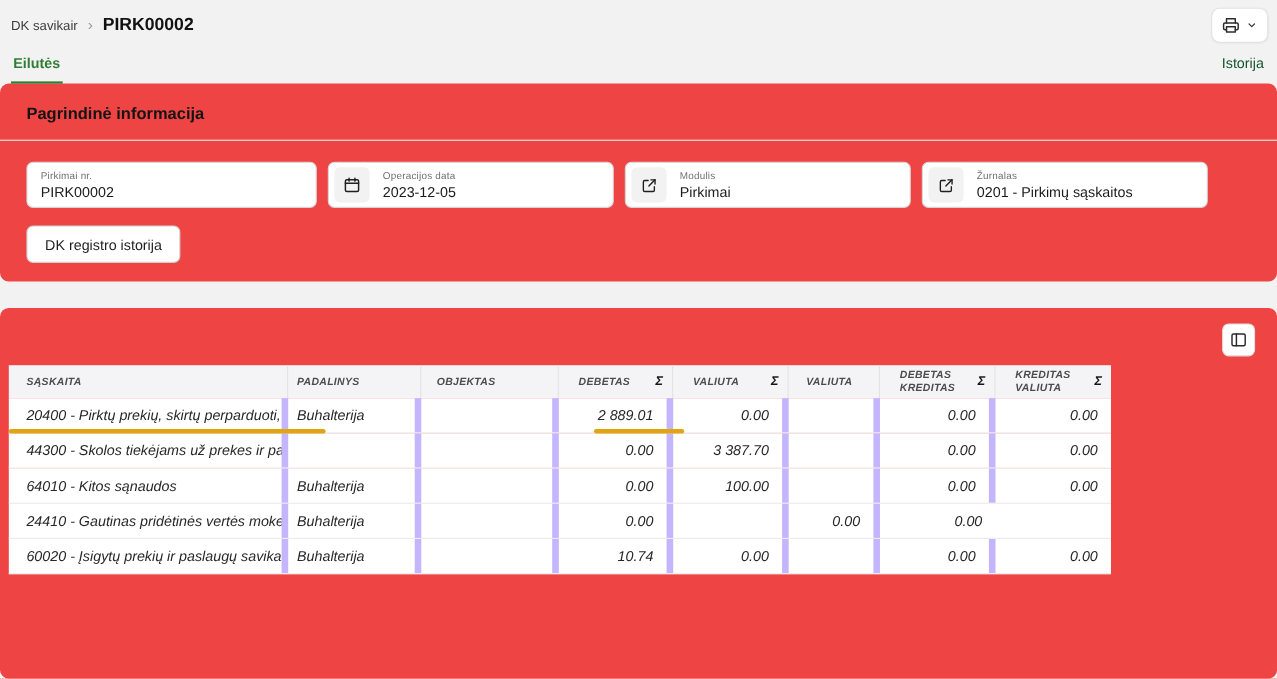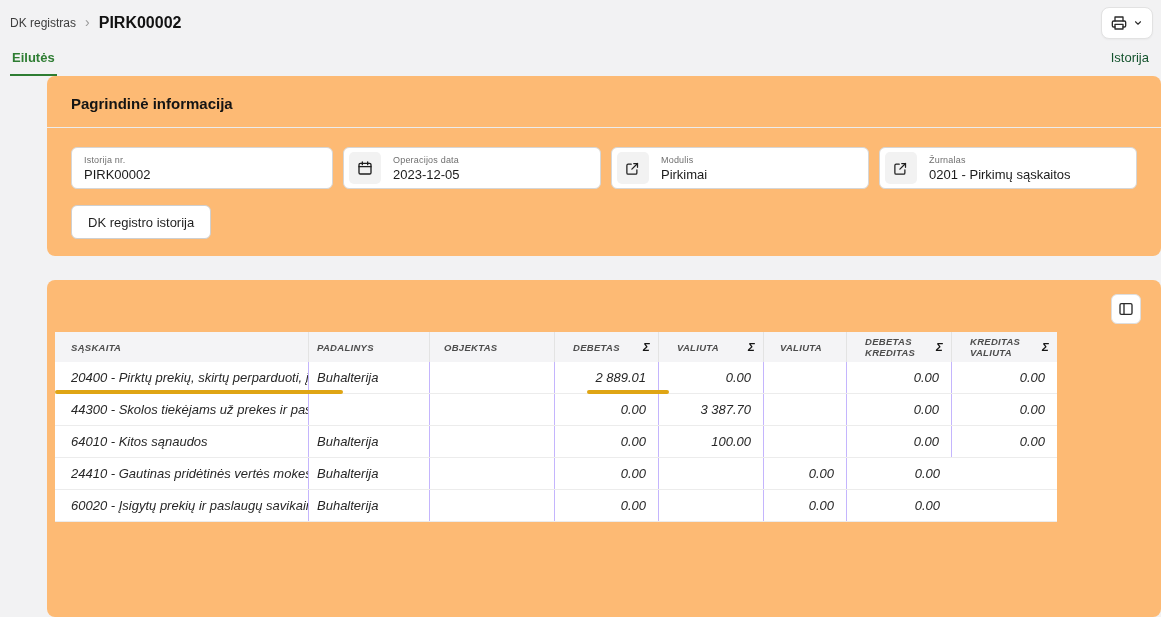--- a/index.html
+++ b/index.html
@@ -22,21 +22,21 @@
     background:#fff; border:1px solid #e2e2e2; border-radius:8px; cursor:pointer;
     box-shadow:0 1px 2px rgba(0,0,0,.04);
   }
 
   
   .tabs{ height:30px; display:flex; gap:22px; padding:0 10px; align-items:flex-end;justify-content:space-between; }
   .tab{ font-size:13px; color:#14532d; padding:0 2px 9px; cursor:pointer; border-bottom:2px solid transparent; }
   .tab.active{ color:#2e7d32; font-weight:700; border-bottom-color:#2e7d32; }
 
   
-  .card{ background:#fdba74; border-radius:8px;margin-left:47px; }
+  .card{ background:#ef4444; border-radius:8px; }
   .card-info{ height:180px; }
   .card-info-header{ padding:19px 24px 15px; border-bottom:1px solid #ececec; }
   .card-info-title{ font-size:15px; font-weight:700; color:#141414; }
   .card-info-body{ padding:19px 24px 0; }
   .fields-row{ display:flex; gap:10px; }
   .field{
     height:42px; border:1px solid #d6d6d6; border-radius:6px; background:#fff;
     display:flex; align-items:center;
   }
   .field.w-first{ width:264px; }
@@ -78,39 +78,39 @@
   .th-cell.pad16{ padding-left:16px; }
   .th-cell.pad8{ padding-left:8px; }
   .th-cell.pad14{ padding-left:14px; }
   .th-cell.num{ padding:0 8px 0 18px; }
   .th-label.wrap{ width:52px; white-space:normal; line-height:1.2; }
   .sigma{ margin-left:auto; font-size:11.5px; font-weight:700; color:#161616; cursor:pointer; }
 
   .body-row{ height:32px; border-bottom:1px solid #ececec; background:#fff; }
   .td-cell{
     display:flex; align-items:center; font-size:13px; color:#272727;
-    border-right:1px solid #c4b5fd; overflow:hidden; white-space:nowrap;
+    border-right:6px solid #c4b5fd; overflow:hidden; white-space:nowrap;
   }
   .td-cell:last-child{ border-right:none; }
   .td-cell.text-first{ padding-left:16px; }
   .td-cell.text{ padding-left:8px; }
   .td-cell.num{ justify-content:flex-end; padding-right:12px; }
 
   .hl{ position:absolute; height:4px; background:#dfa514; border-radius:2px; z-index:3; }
   .hl-saskaita{ left:0; top:58px; width:288px; }
   .hl-debetas{ left:532px; top:58px; width:82px; }
 
   svg{ display:block; }
 </style>
 </head>
 <body>
 
 <div class="top-header">
   <div class="breadcrumb">
-    <span class="crumb-parent">DK registras</span>
+    <span class="crumb-parent">DK savikair</span>
     <span class="crumb-sep">›</span>
     <span class="crumb-current">PIRK00002</span>
   </div>
   <button class="print-btn">
     <span>
       <svg width="16" height="16" viewBox="0 0 24 24" fill="none" stroke="#2b2b2b" stroke-width="2" stroke-linecap="round" stroke-linejoin="round">
         <path d="M6 9V3h12v6"></path>
         <path d="M6 18H4a2 2 0 0 1-2-2v-5a2 2 0 0 1 2-2h16a2 2 0 0 1 2 2v5a2 2 0 0 1-2 2h-2"></path>
         <rect x="6" y="14" width="12" height="7"></rect>
       </svg>
@@ -130,21 +130,21 @@
 
 <div class="card card-info">
   <div class="card-info-header">
     <div class="card-info-title">Pagrindinė informacija</div>
   </div>
   <div class="card-info-body">
     <div class="fields-row">
 
       <div class="field w-first">
         <div class="field-text">
-          <span class="field-label">Istorija nr.</span>
+          <span class="field-label">Pirkimai nr.</span>
           <span class="field-value">PIRK00002</span>
         </div>
       </div>
 
       <div class="field w-std">
         <div class="field-icon-box">
           <svg width="16" height="16" viewBox="0 0 24 24" fill="none" stroke="#1f1f1f" stroke-width="2" stroke-linecap="round" stroke-linejoin="round">
             <rect x="3" y="5" width="18" height="16" rx="2"></rect>
             <path d="M8 3v4M16 3v4M3 10h18"></path>
           </svg>
@@ -275,20 +275,21 @@
       <div class="td-cell num">0.00</div>
       <div class="td-cell text"></div>
       <div class="td-cell num">0.00</div>
       <div class="td-cell num">0.00</div>
     </div>
 
     <div class="grid-row body-row">
       <div class="td-cell text-first">60020 - Įsigytų prekių ir paslaugų savikair</div>
       <div class="td-cell text">Buhalterija</div>
       <div class="td-cell text"></div>
+      <div class="td-cell num">10.74</div>
       <div class="td-cell num">0.00</div>
       <div class="td-cell text"></div>
       <div class="td-cell num">0.00</div>
       <div class="td-cell num">0.00</div>
     </div>
 
     <div class="hl hl-saskaita"></div>
     <div class="hl hl-debetas"></div>
 
   </div>

